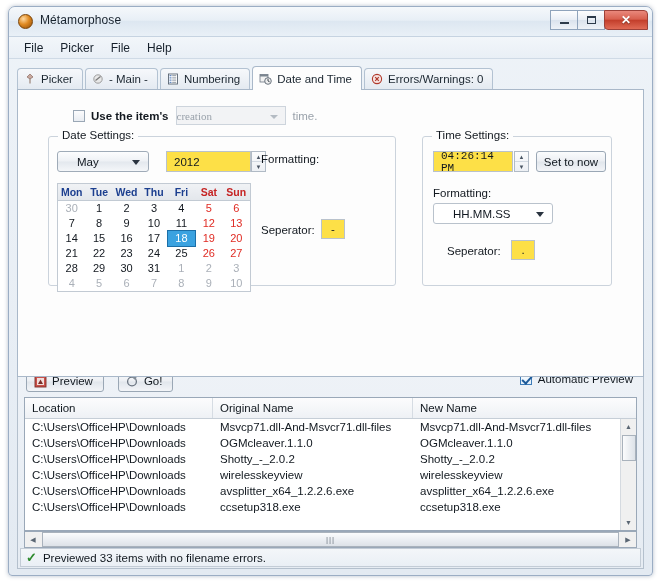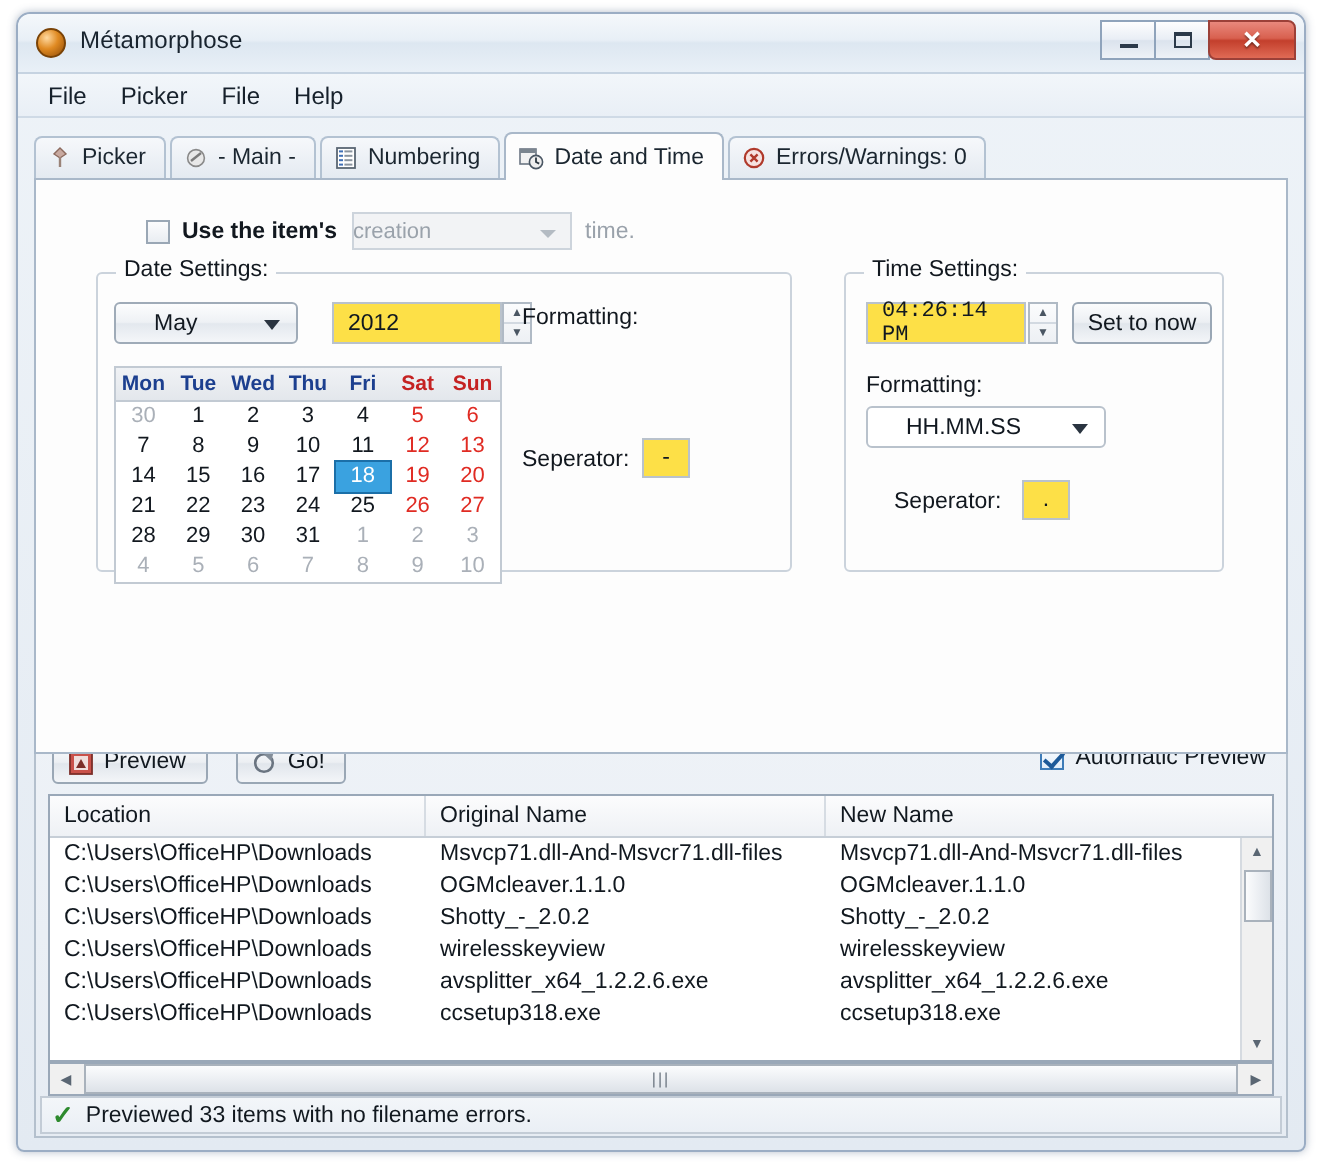--- a/index.html
+++ b/index.html
@@ -143,20 +143,21 @@
   .lbl-strong { font-weight: bold; }
   .ddl-disabled {
     width: 110px; height: 19px;
     margin: 0 7px;
     border: 1px solid #cdd4dc;
     background: #f2f3f5;
     font-size: 11px; color: #9aa2ab;
     display: flex; align-items: center;
     padding-left: 0;
     position: relative;
+    font-family: Liberation Serif, serif;
   }
   .ddl-disabled::after {
     content: "";
     position: absolute; right: 7px; top: 8px;
     border-left: 4px solid transparent;
     border-right: 4px solid transparent;
     border-top: 4px solid #b4bbc3;
   }
   .txt-muted { color: #9aa2ab; }
 

